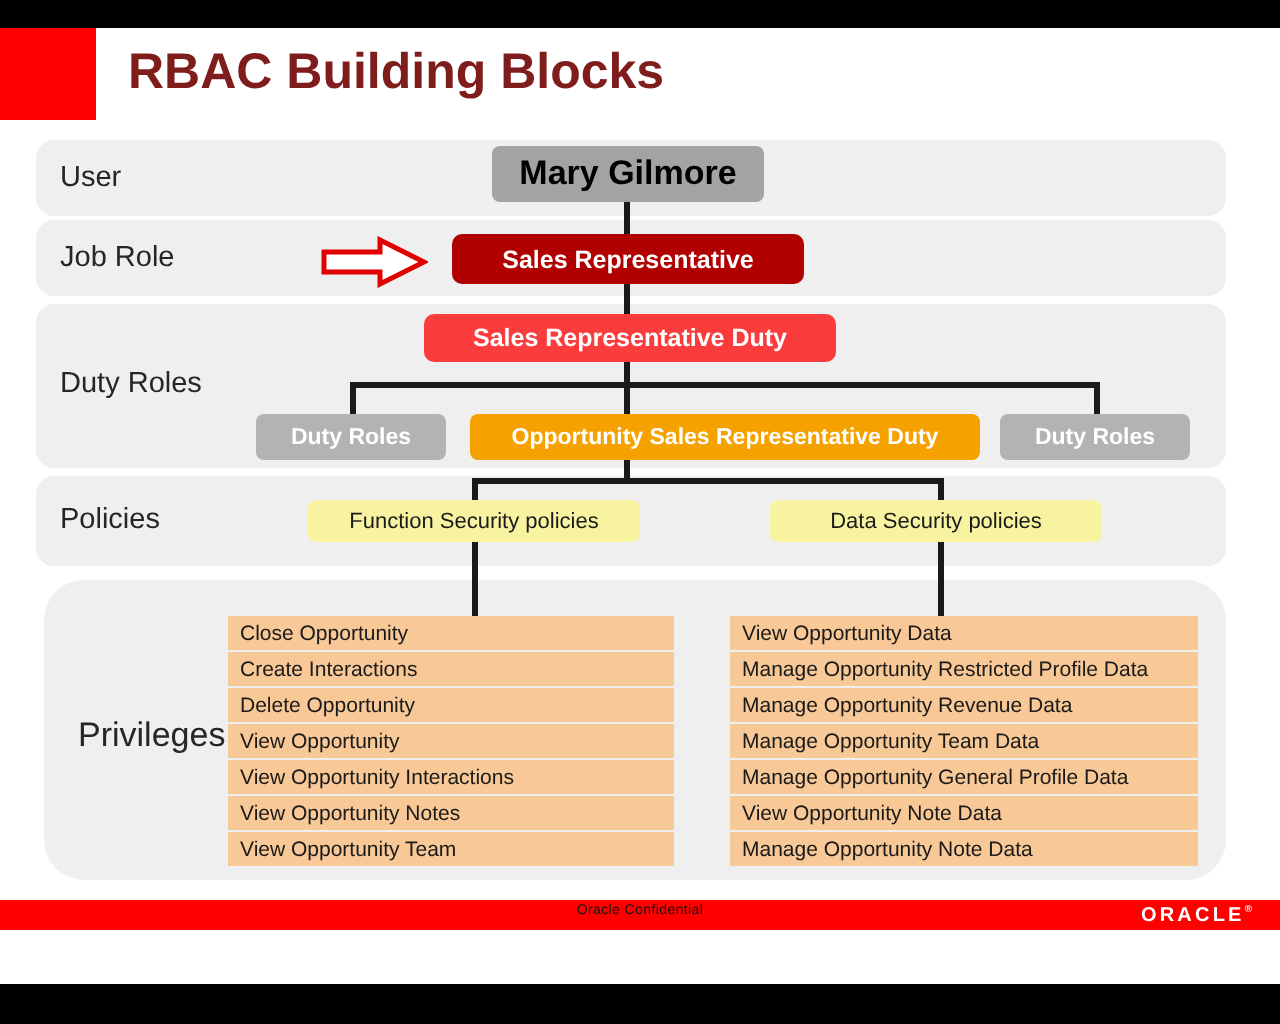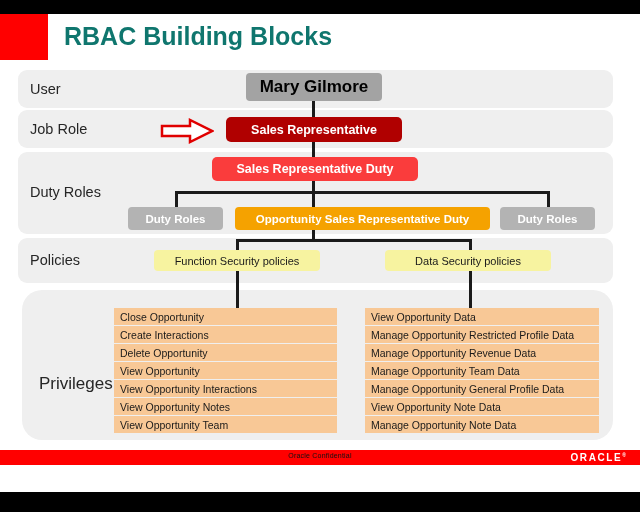--- a/index.html
+++ b/index.html
@@ -3,21 +3,21 @@
 <meta charset="utf-8">
 <style>
   html,body{margin:0;padding:0;}
   body{width:640px;height:512px;background:#ffffff;font-family:"Liberation Sans",sans-serif;overflow:hidden;}
   #slide{position:relative;width:640px;height:512px;}
 
   .topbar{position:absolute;left:0;top:0;width:640px;height:14px;background:#000000;}
   .bottombar{position:absolute;left:0;top:492px;width:640px;height:20px;background:#000000;}
   .redsquare{position:absolute;left:0px;top:14px;width:48px;height:46px;background:#FF0000;}
 
-  .slide-title{position:absolute;left:64px;top:22px;font-size:25px;font-weight:bold;color:#0f766e;letter-spacing:0px;white-space:nowrap;}
+  .slide-title{position:absolute;left:64px;top:22px;font-size:25px;font-weight:bold;color:#7f1d1d;letter-spacing:0px;white-space:nowrap;}
 
   .band{position:absolute;background:#EFEFEF;border-radius:9px;}
   .band.priv{background:#EFEFEF;border-radius:20px;}
   .band-label{position:absolute;color:#262626;font-size:14.5px;white-space:nowrap;}
   .band-label.big{font-size:17px;}
 
   .node{position:absolute;display:flex;align-items:center;justify-content:center;box-sizing:border-box;white-space:nowrap;border-radius:4px;}
   .node-user{background:#a3a3a3;color:#000000;font-size:17px;font-weight:bold;}
   .node-jobrole{background:#B00000;color:#ffffff;font-size:12.5px;font-weight:bold;border-radius:5px;}
   .node-dutyred{background:#FA3C3C;color:#ffffff;font-size:12.5px;font-weight:bold;border-radius:5px;}
@@ -51,21 +51,21 @@
   <div class="band" style="left:18px;top:70px;width:595px;height:38px;"></div>
   <div class="band" style="left:18px;top:110px;width:595px;height:38px;"></div>
   <div class="band" style="left:18px;top:152px;width:595px;height:82px;"></div>
   <div class="band" style="left:18px;top:238px;width:595px;height:45px;"></div>
   <div class="band priv" style="left:22px;top:290px;width:591px;height:150px;"></div>
 
   <div class="band-label" style="left:30px;top:81px;">User</div>
   <div class="band-label" style="left:30px;top:121px;">Job Role</div>
   <div class="band-label" style="left:30px;top:184px;">Duty Roles</div>
   <div class="band-label" style="left:30px;top:252px;">Policies</div>
-  <div class="band-label big" style="left:39px;top:374px;">Privileges</div>
+  <div class="band-label big" style="left:39px;top:358px;">Privileges</div>
 
   <div class="conn vline" style="left:312px;top:100px;height:20px;"></div>
 
   <div class="conn vline" style="left:312px;top:141px;height:20px;"></div>
 
   <div class="conn vline" style="left:312px;top:181px;height:26px;"></div>
   <div class="conn hline" style="left:175px;top:191px;width:375px;"></div>
   <div class="conn vline" style="left:175px;top:191px;height:17px;"></div>
   <div class="conn vline" style="left:547px;top:191px;height:17px;"></div>
 

